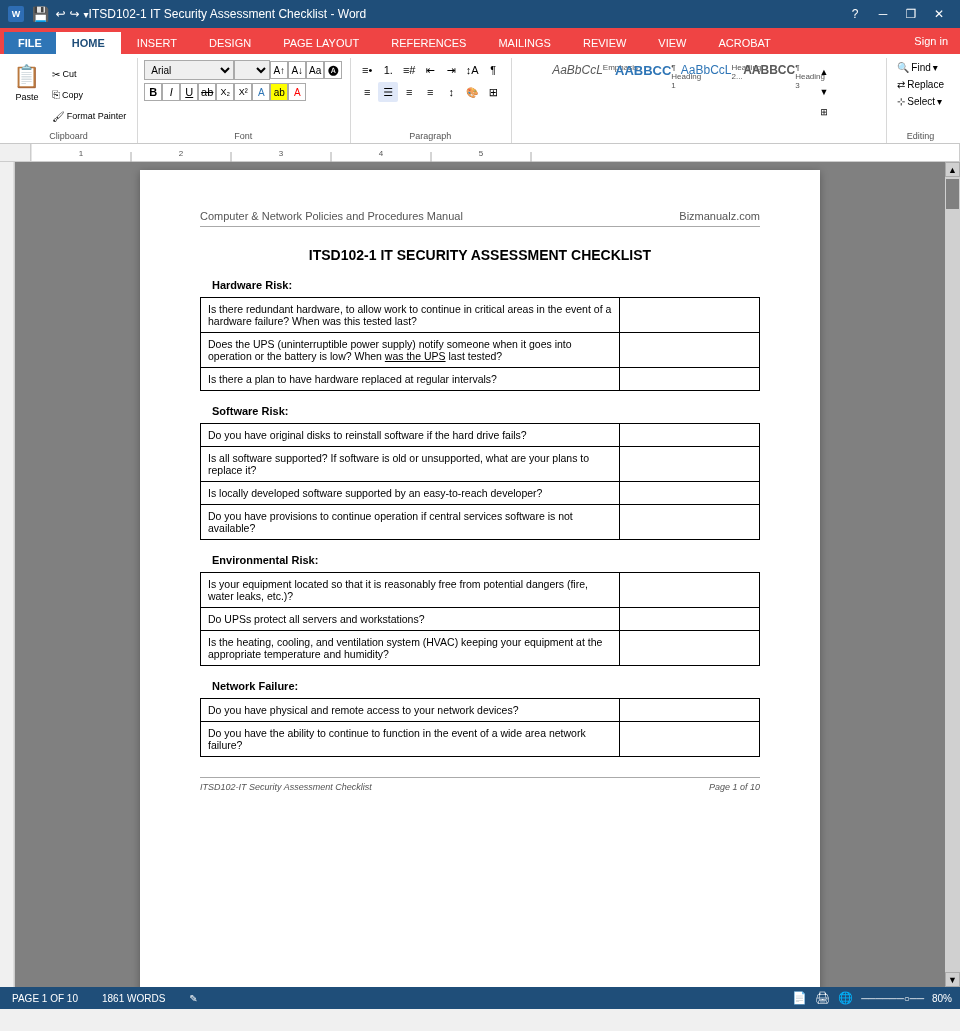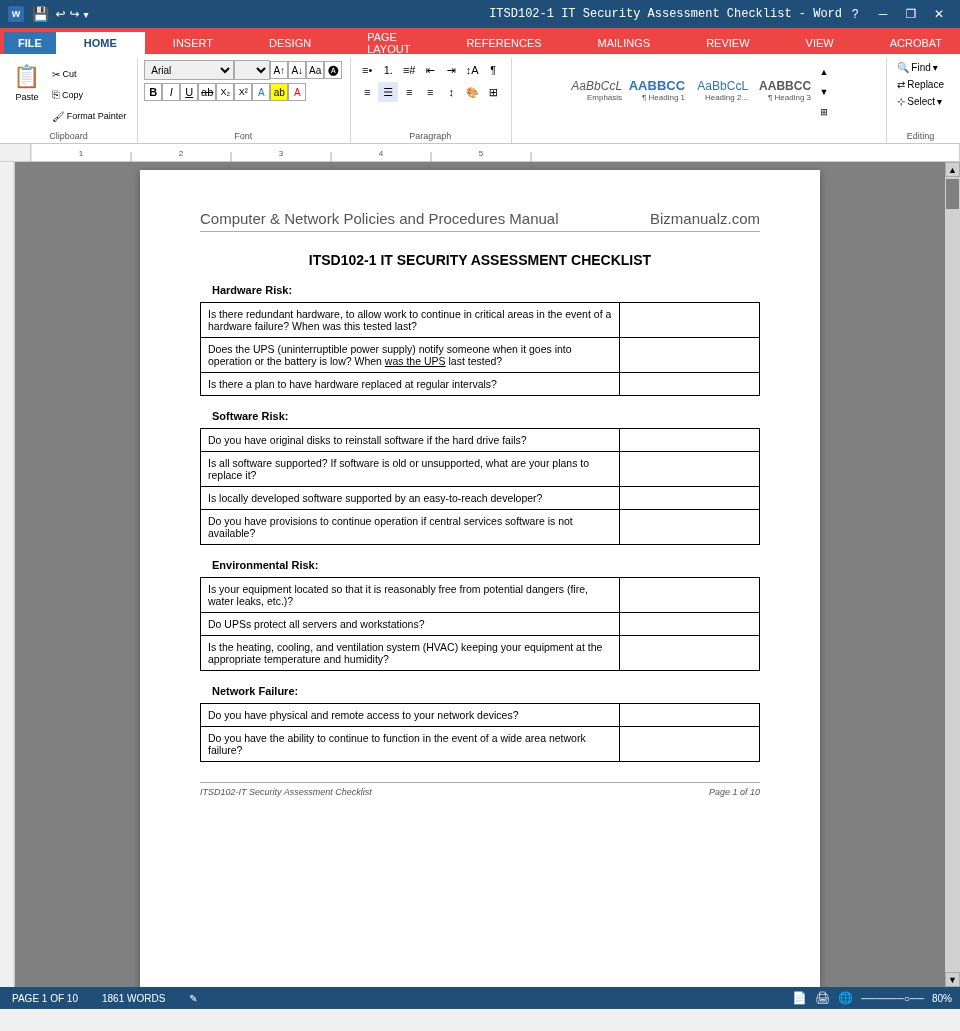--- a/index.html
+++ b/index.html
@@ -9,40 +9,40 @@
     #title-bar {
       background: #1f4e79;
       color: white;
       height: 28px;
       display: flex;
       align-items: center;
       justify-content: space-between;
       padding: 0 8px;
       font-size: 12px;
     }
-    #title-bar .title-text { flex: 1; text-align: right; font-family: Liberation Mono, monospace; }
+    #title-bar .title-text { flex: 1; text-align: left; }
     #title-bar .title-controls { display: flex; gap: 2px; }
     #title-bar .title-controls span {
       width: 26px; height: 20px;
       display: flex; align-items: center; justify-content: center;
       cursor: pointer; font-size: 12px; color: white;
     }
     #title-bar .title-left { display: flex; align-items: center; gap: 4px; }
     #title-bar .title-left .icon { width: 16px; height: 16px; background: #2e6db4; border-radius: 2px; display: flex; align-items: center; justify-content: center; font-size: 9px; font-weight: bold; color: white; }
 
     
     #ribbon-tabs {
       background: #ef4444;
       height: 26px;
       display: flex;
       align-items: flex-end;
       padding: 0 4px;
     }
     .ribbon-tab {
-      padding: 4px 28px;
+      padding: 4px 16px;
       font-size: 11px;
       cursor: pointer;
       color: white;
       height: 22px;
       display: flex; align-items: center;
     }
     .ribbon-tab.active {
       background: #fff;
       color: #1f4e79;
       font-weight: bold;
@@ -123,21 +123,21 @@
     .format-btn.underline { text-decoration: underline; }
 
     
     .para-btn {
       width: 20px; height: 20px;
       display: flex; align-items: center; justify-content: center;
       cursor: pointer; font-size: 11px; border-radius: 2px;
     }
     .style-item {
       width: 60px; height: 60px;
-      display: flex; flex-direction: column; align-items: flex-end;
+      display: flex; flex-direction: row; align-items: flex-start;
       justify-content: center; cursor: pointer; padding: 2px;
       border: 1px solid transparent;
     }
     .style-item .style-preview { font-size: 11px; }
     .style-item .style-name { font-size: 8px; color: #555; }
     .styles-arrow { width: 14px; height: 20px; display: flex; align-items: center; justify-content: center; cursor: pointer; font-size: 9px; }
     .editing-btn { display: flex; align-items: center; gap: 2px; cursor: pointer; padding: 2px 4px; font-size: 10px; border-radius: 2px; }
 
     
     #ruler {
@@ -193,21 +193,21 @@
       padding: 40px 60px;
       font-family: Arial, sans-serif;
       font-size: 11px;
       min-height: 880px;
     }
 
     
     .page-header {
       display: flex;
       justify-content: space-between;
-      font-size: 15px;
+      font-size: 11px;
       color: #555;
       margin-bottom: 20px;
       border-bottom: 1px solid #aaa;
       padding-bottom: 4px;
     }
 
     
     .doc-title {
       text-align: center;
       font-size: 14px;

